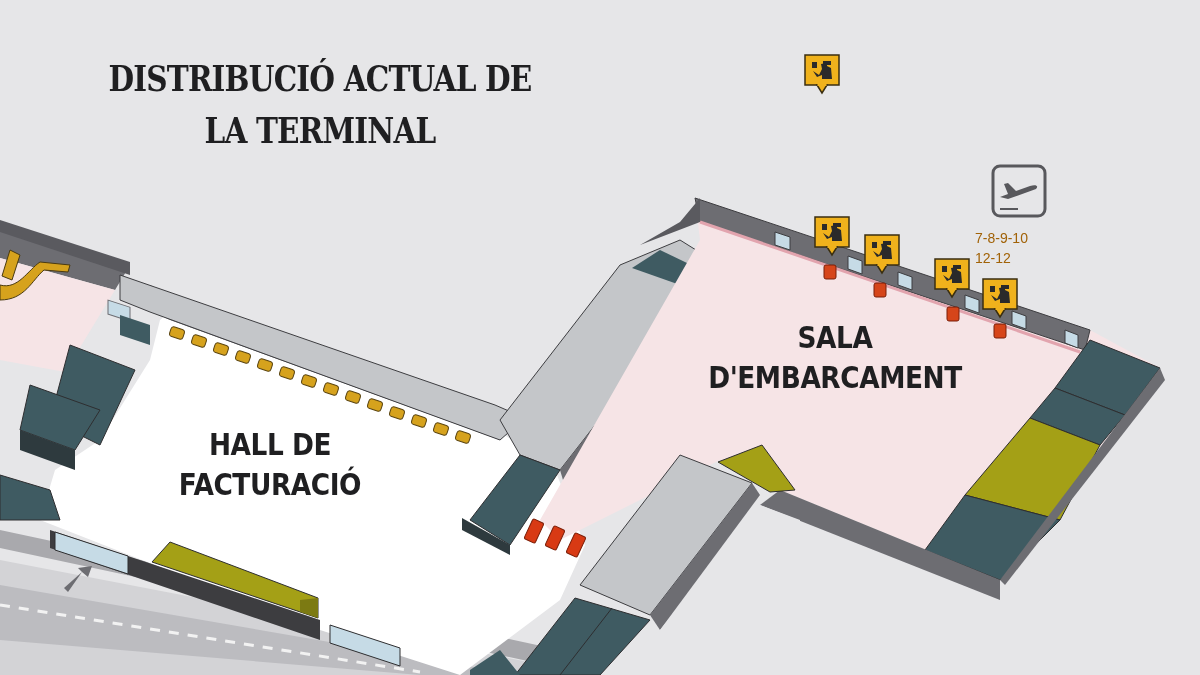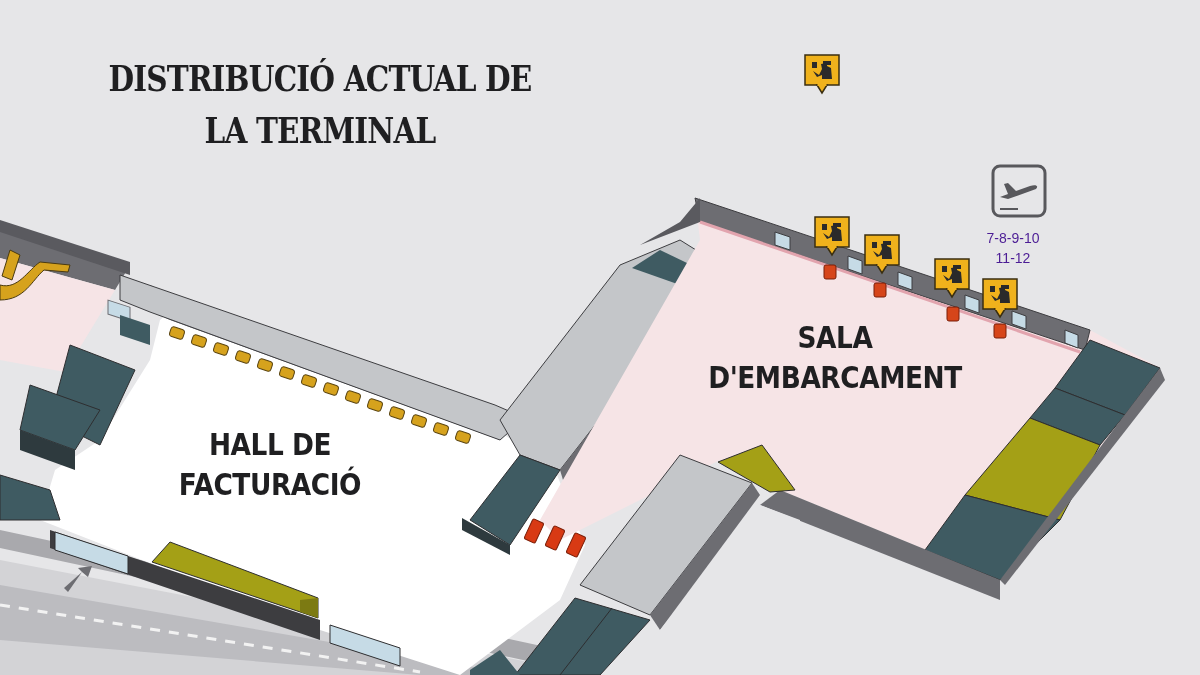--- a/index.html
+++ b/index.html
@@ -2,21 +2,21 @@
 <html><head>
 <meta charset="utf-8">
 <style>
   html, body { margin:0; padding:0; }
   body { width:1200px; height:675px; overflow:hidden; background:#e6e6e8; position:relative; font-family:"Liberation Sans", sans-serif; }
   #map { position:absolute; left:0; top:0; width:1200px; height:675px; }
   .title { position:absolute; left:60px; top:52px; width:520px; text-align:center; font-family:"DejaVu Serif", serif; font-weight:bold; font-size:36px; line-height:52px; color:#1f1f21; letter-spacing:-1px; transform:scaleX(0.82); transform-origin:center top; }
   .zone-label { position:absolute; font-family:"DejaVu Sans", sans-serif; font-weight:bold; color:#1f1f21; text-align:center; line-height:40px; letter-spacing:-0.5px; }
   .hall { left:140px; top:425px; width:260px; font-size:30px; transform:scaleX(0.88); }
   .sala { left:655px; top:318px; width:360px; font-size:30px; transform:scaleX(0.88); }
-  .gates { position:absolute; left:975px; top:228px; width:76px; text-align:center; font-size:14px; line-height:20px; color:#4c1d95; }
+  .gates { position:absolute; left:975px; top:228px; width:76px; text-align:left; font-size:14px; line-height:20px; color:#a16207; }
 </style>
 </head>
 <body>
 
 <svg id="map" viewBox="0 0 1200 675" xmlns="http://www.w3.org/2000/svg">
 
   <g>
     <polygon points="0,560 0,675 560,675 560,668" fill="#d3d3d6"></polygon>
     <polygon points="0,585 0,640 420,675 520,675" fill="#bcbcc0"></polygon>
     <line x1="0" y1="605" x2="420" y2="672" stroke="#f2f2f2" stroke-width="3" stroke-dasharray="10,9"></line>
@@ -169,14 +169,14 @@
   <div>FACTURACIÓ</div>
 </div>
 
 <div class="zone-label sala">
   <div>SALA</div>
   <div>D'EMBARCAMENT</div>
 </div>
 
 <div class="gates">
   <div>7-8-9-10</div>
-  <div>11-12</div>
+  <div>12-12</div>
 </div>
 
 </body></html>

